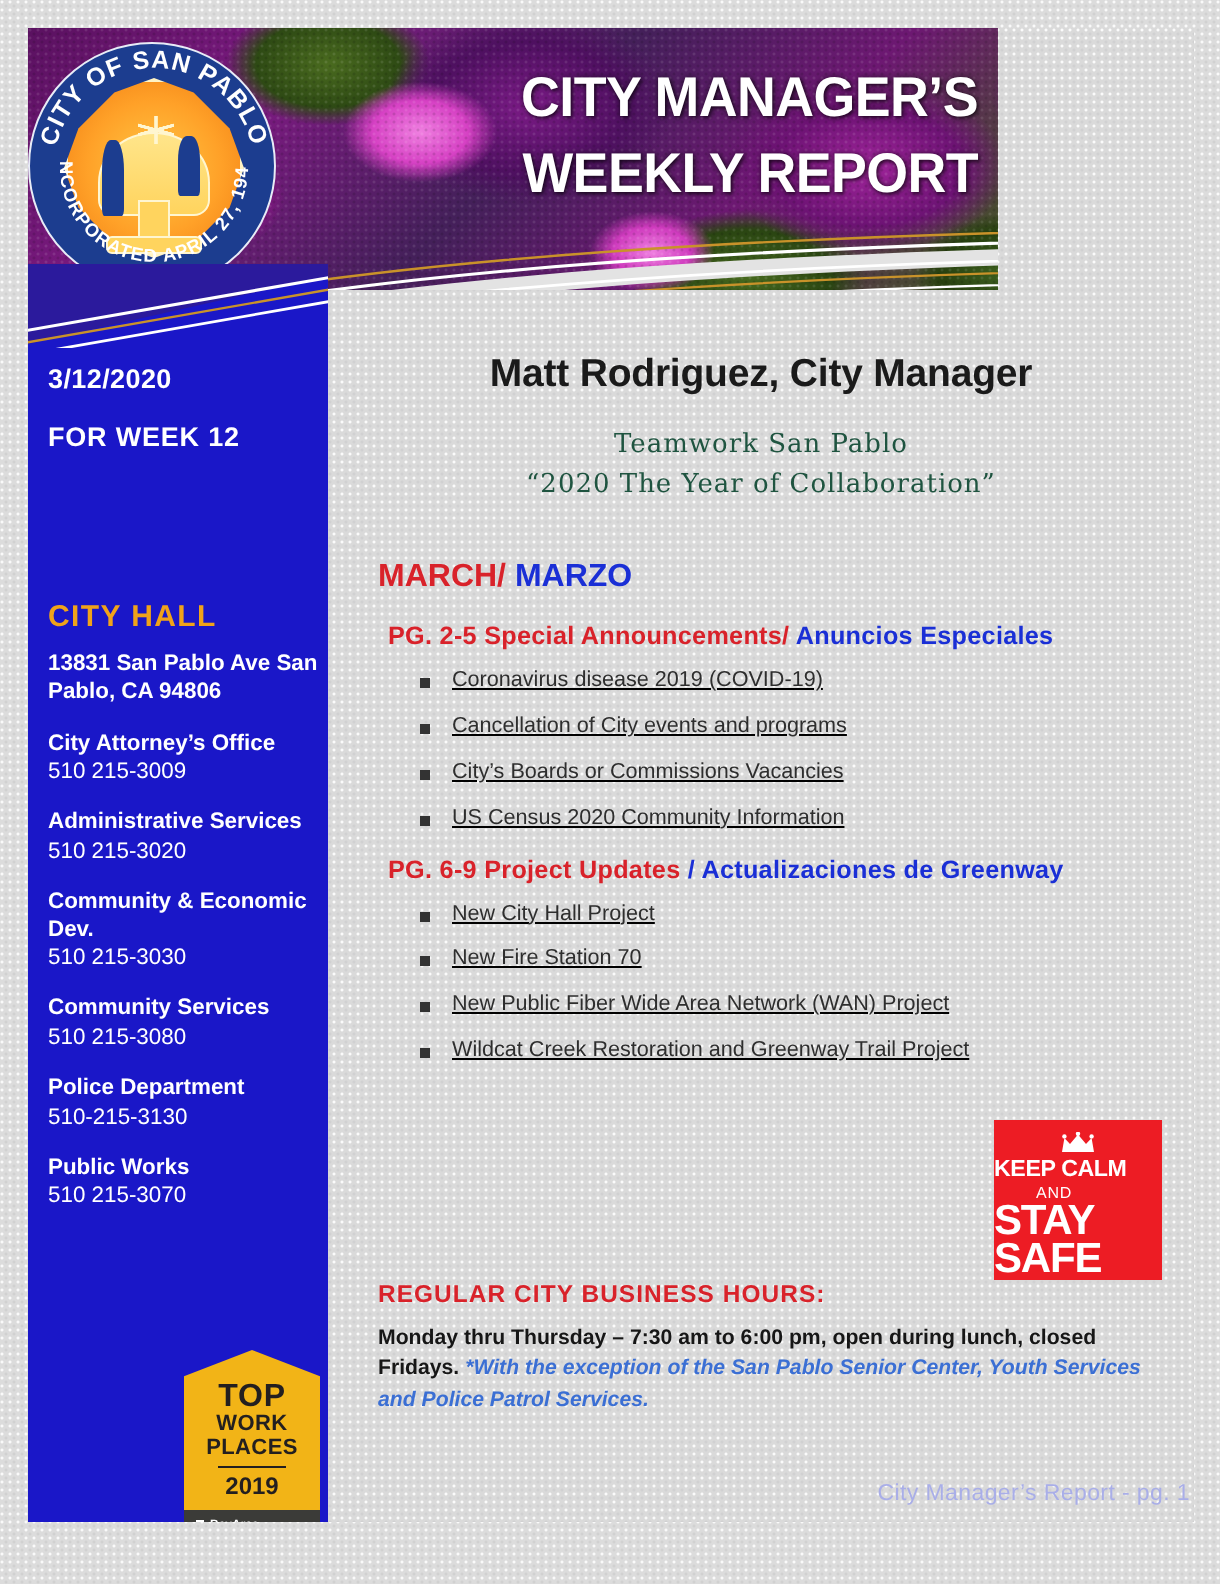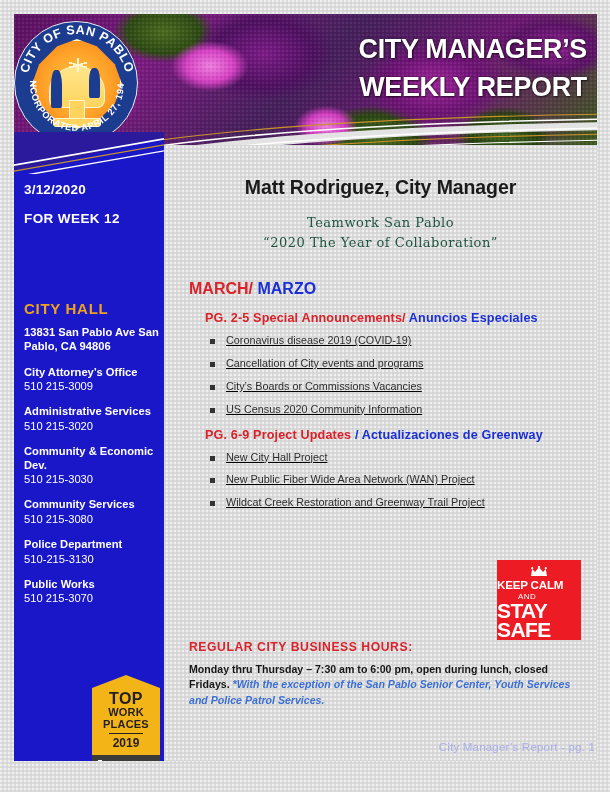--- a/index.html
+++ b/index.html
@@ -33,21 +33,21 @@
       radial-gradient(circle at 1px 1px, rgba(255,255,255,0.9) 0.6px, transparent 0.9px),
       radial-gradient(circle at 3px 3px, rgba(198,198,200,0.5) 0.6px, transparent 0.9px);
     background-size: 4px 4px, 4px 4px;
     overflow: hidden;
   }
 
   
   .banner {
     position: absolute;
     left: 0; top: 0;
-    width: 583px; height: 131px;
+    width: 485px; height: 131px;
     overflow: hidden;
   }
   .banner-photo {
     position: absolute; inset: 0;
     background:
       radial-gradient(ellipse 70px 44px at 78px 84px, #c91fb4 0%, #9d1090 42%, rgba(120,12,110,0) 72%),
       radial-gradient(ellipse 52px 34px at 196px 52px, #ef7fe0 0%, #d641c4 46%, rgba(170,30,150,0) 74%),
       radial-gradient(ellipse 40px 26px at 312px 112px, #ef7fe0 0%, #cf3bbe 48%, rgba(170,30,150,0) 78%),
       radial-gradient(ellipse 90px 60px at 250px 40px, #7b1b86 0%, #4e1060 55%, rgba(50,10,64,0) 80%),
       radial-gradient(ellipse 86px 52px at 420px 70px, #a1259c 0%, #6d1374 55%, rgba(60,10,66,0) 82%),
@@ -313,21 +313,21 @@
 
   .month-head {
     margin: 27px 0 0 25px;
     font-size: 16px;
     font-weight: bold;
   }
   .txt-red { color: #d9222a; }
   .txt-blue { color: #1a2fd6; }
 
   .sec-head {
-    margin: 13px 0 0 41px;
+    margin: 13px 0 0 30px;
     font-size: 12.6px;
     font-weight: bold;
     letter-spacing: 0.15px;
   }
   .sec-head.second { margin-top: 11px; }
 
   ul.bullets {
     margin: 9px 0 0 46px;
     list-style: none;
     text-decoration: underline;
@@ -544,20 +544,21 @@
       <li>Cancellation of City events and programs</li>
       <li>City’s Boards or Commissions Vacancies</li>
       <li>US Census 2020 Community Information</li>
     </ul>
 
     <div class="sec-head second">
       <span class="txt-red">PG. 6-9 Project Updates </span><span class="txt-blue">/ Actualizaciones de Greenway</span>
     </div>
     <ul class="bullets">
       <li>New City Hall Project</li>
+      <li>New Fire Station 70</li>
       <li>New Public Fiber Wide Area Network (WAN) Project</li>
       <li>Wildcat Creek Restoration and Greenway Trail Project</li>
     </ul>
 
     <div class="keepcalm">
       <div class="kc-crown">
         <svg viewBox="0 0 18 11" width="18" height="11">
           <path d="M1,10 L2.2,3 L5,6 L9,1.2 L13,6 L15.8,3 L17,10 Z" fill="#ffffff"></path>
           <circle cx="2.2" cy="2.2" r="1.1" fill="#ffffff"></circle>
           <circle cx="9" cy="0.9" r="1.1" fill="#ffffff"></circle>

